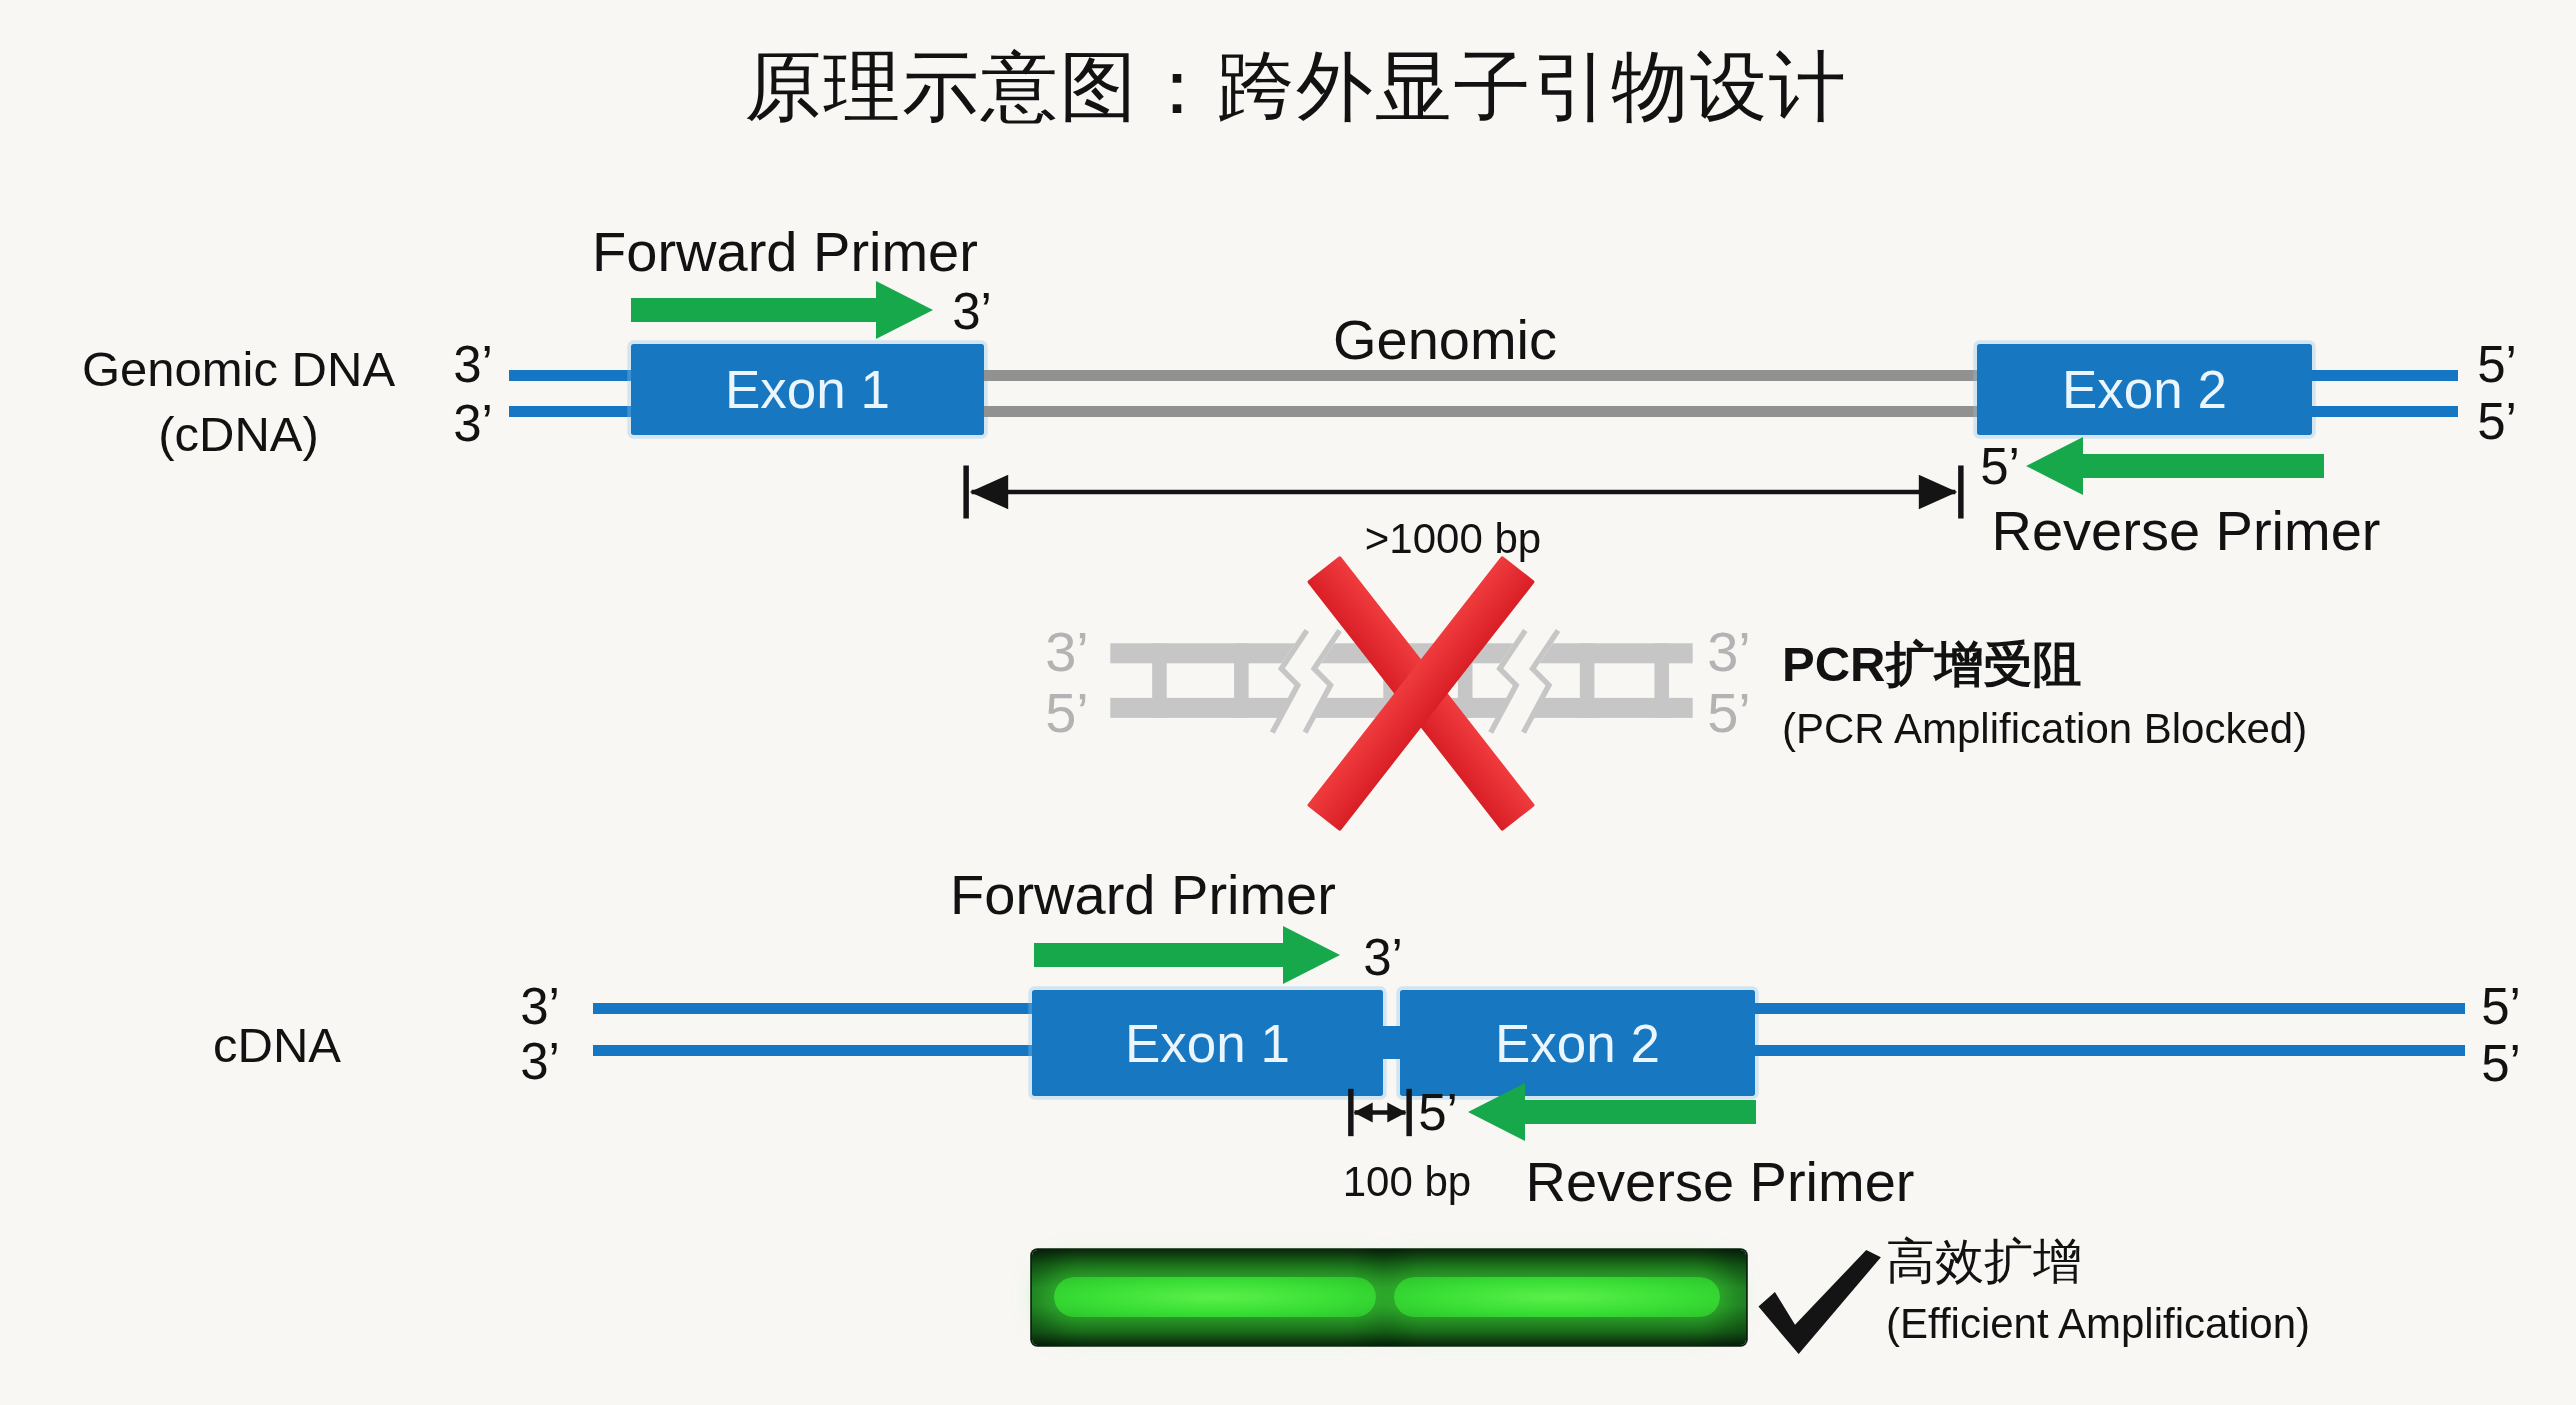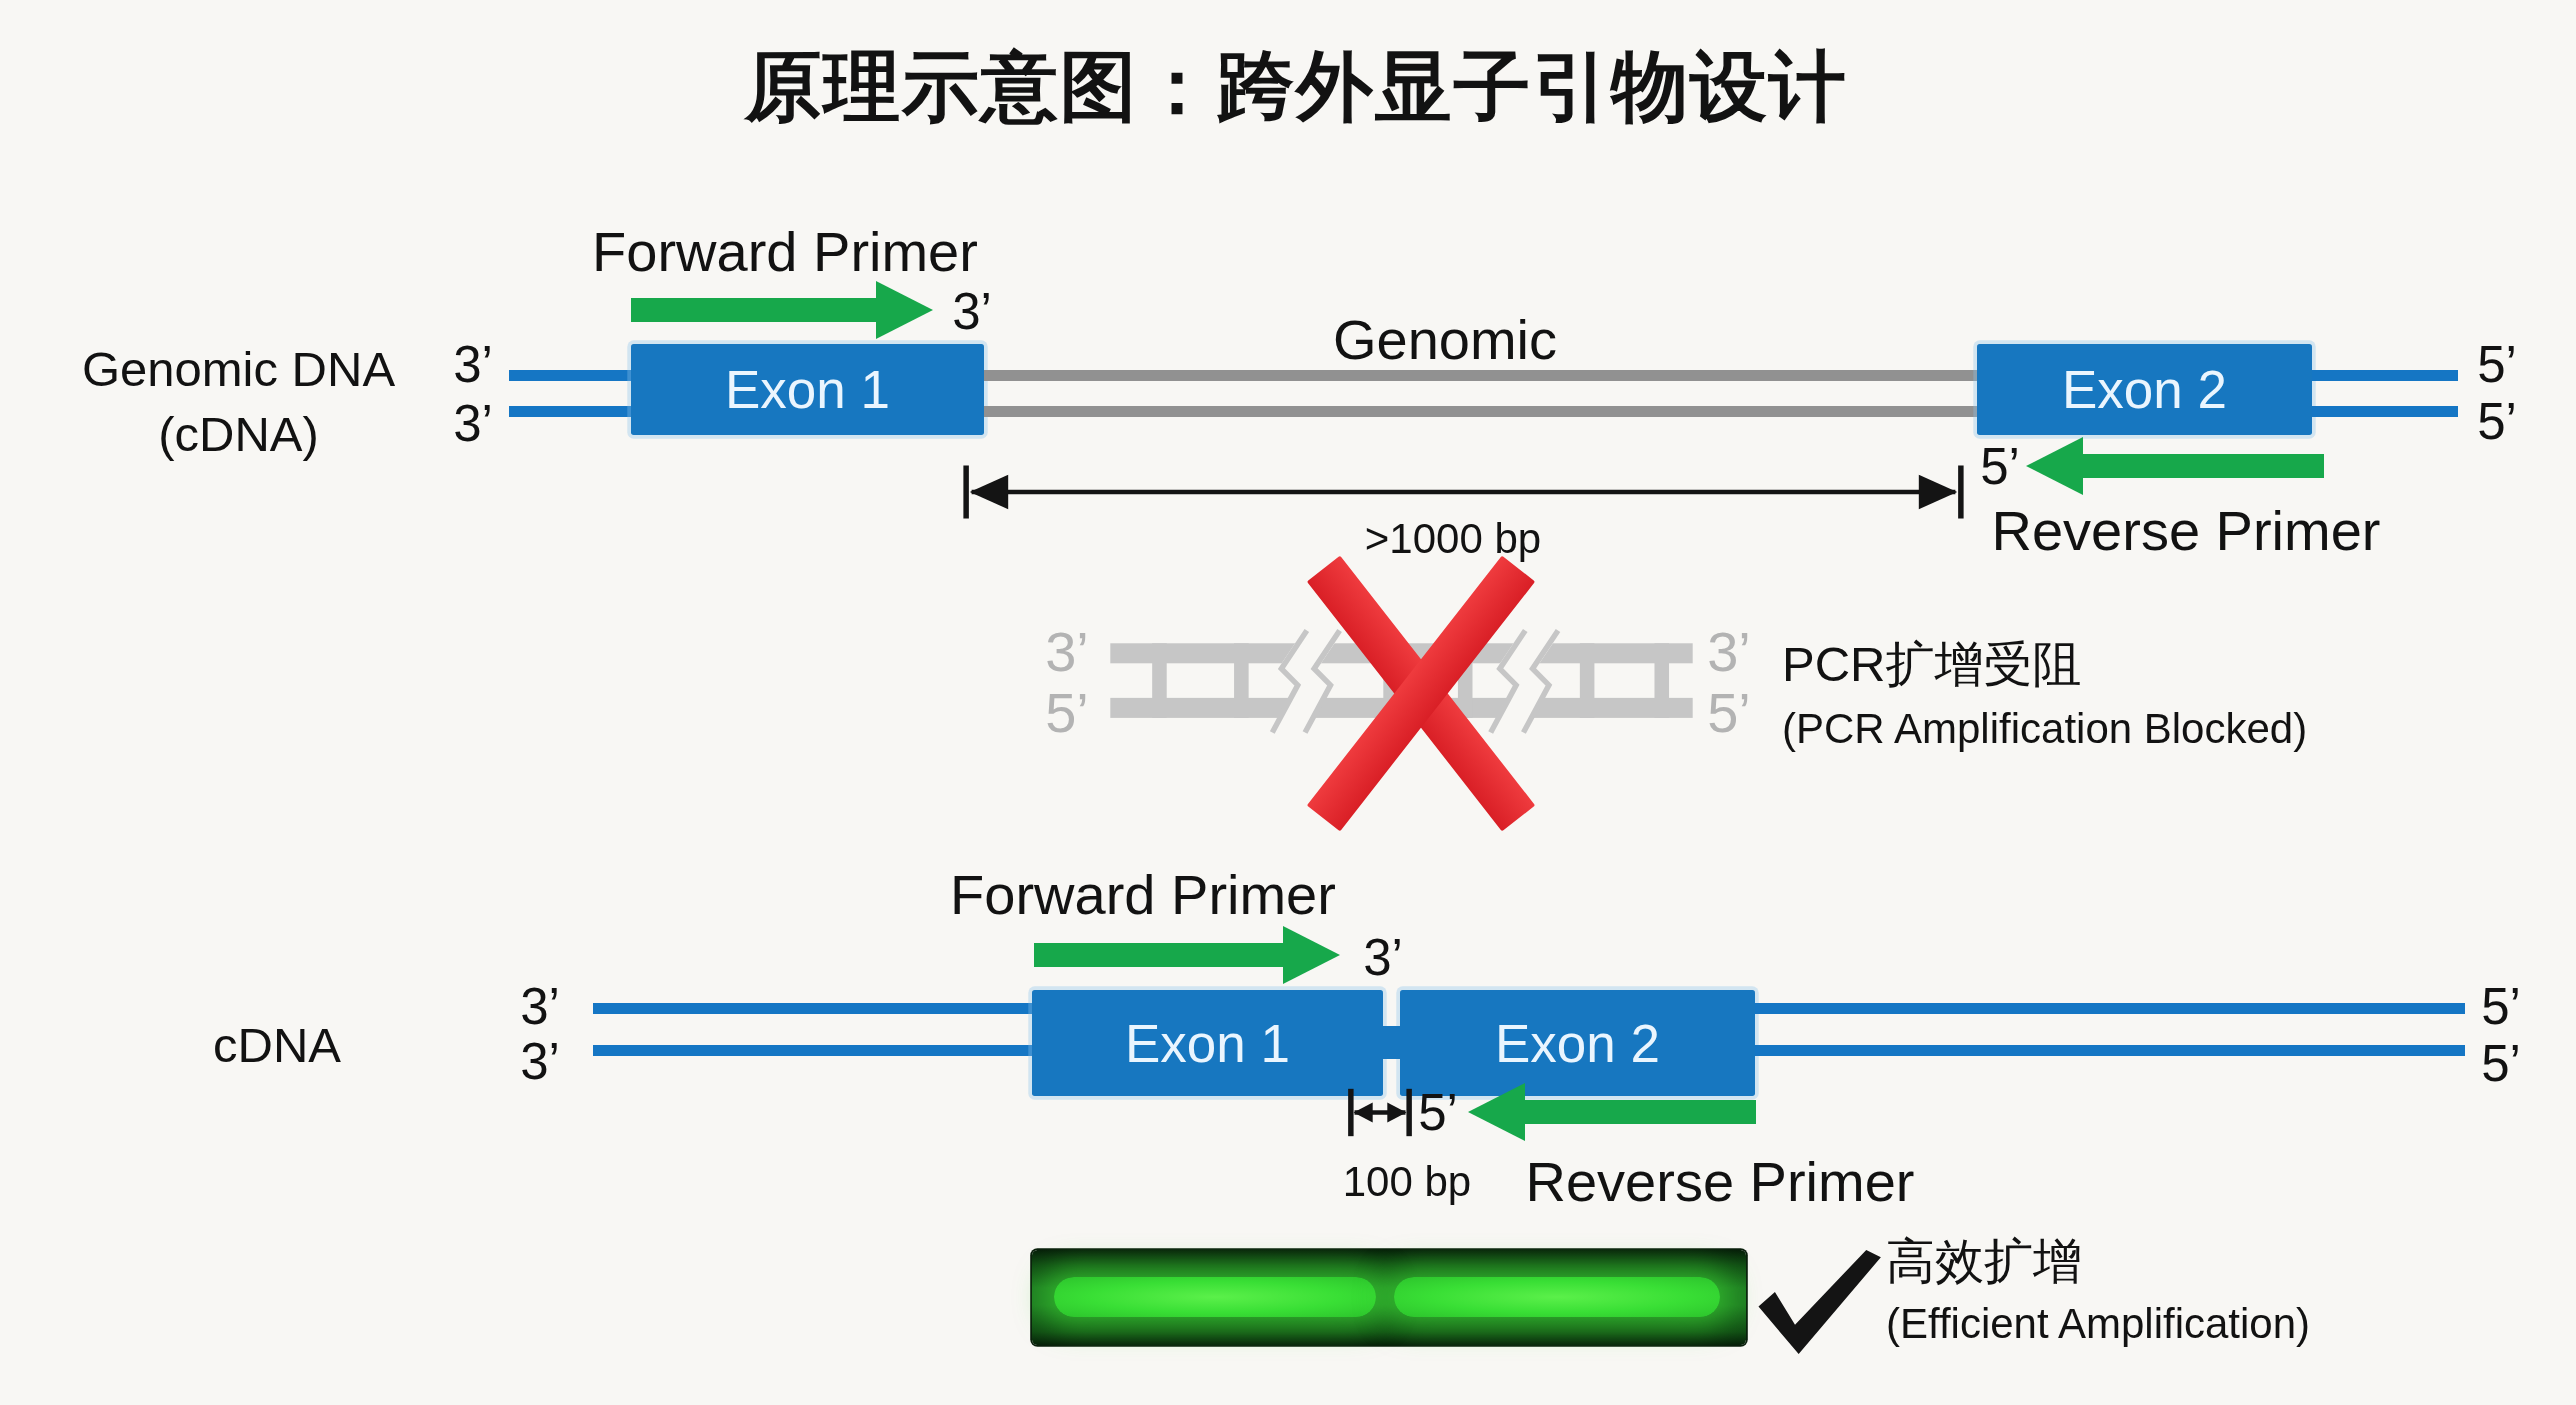--- a/index.html
+++ b/index.html
@@ -4,21 +4,21 @@
 <style>
   html,body{margin:0;padding:0;}
   body{
     width:2576px;height:1405px;
     font-family:"Liberation Sans", sans-serif;
     background:var(--background,#f8f7f4);
   }
   .canvas{position:relative;width:2576px;height:1405px;overflow:hidden;background:var(--background,#f8f7f4);color:#121212;}
   .t{position:absolute;white-space:nowrap;color:#121212;line-height:1;}
   .ctr{transform:translate(-50%,-50%);}
-  .title{left:0;right:0;top:48px;text-align:center;font-size:77px;font-weight:700;letter-spacing:1.8px;margin-left:16px;}
+  .title{left:0;right:0;top:48px;text-align:center;font-size:77px;font-weight:400;letter-spacing:1.8px;margin-left:16px;}
   .lbl50{font-size:56px;}
   .lbl52{font-size:42px;}
   .lbl54{font-size:49px;}
   .prime{font-size:51px;}
   .grayprime{color:#b3b3b3;}
   .namecol{text-align:center;line-height:1.32;font-size:49px;}
   
   .line{position:absolute;height:11px;}
   .blue{background:var(--strand_blue,#1576c4);}
   .grayline{background:var(--intron_gray,#909090);}
@@ -142,21 +142,21 @@
       </linearGradient>
     </defs>
     <g transform="rotate(52 155 125)">
         <rect x="-18" y="102" width="346" height="46" rx="2" fill="url(#xg)"></rect>
       </g>
     <g transform="rotate(-52 155 125)">
         <rect x="-18" y="102" width="346" height="46" rx="2" fill="url(#xg)"></rect>
       </g>
   </svg>
 
-  <div class="t lbl54" style="left:1782px;top:640px;">PCR扩增受阻</div>
+  <div class="t lbl54" style="left:1782px;top:640px;font-weight:bold;">PCR扩增受阻</div>
   <div class="t lbl52" style="left:1782px;top:708px;">(PCR Amplification Blocked)</div>
 
   <div class="t lbl54 ctr" style="left:277px;top:1045px;">cDNA</div>
 
   <div class="t prime ctr" style="left:540px;top:1006px;">3’</div>
   <div class="t prime ctr" style="left:540px;top:1061px;">3’</div>
 
   <div class="line blue" style="left:593px;top:1003px;width:445px;"></div>
   <div class="line blue" style="left:593px;top:1045px;width:445px;"></div>
 

